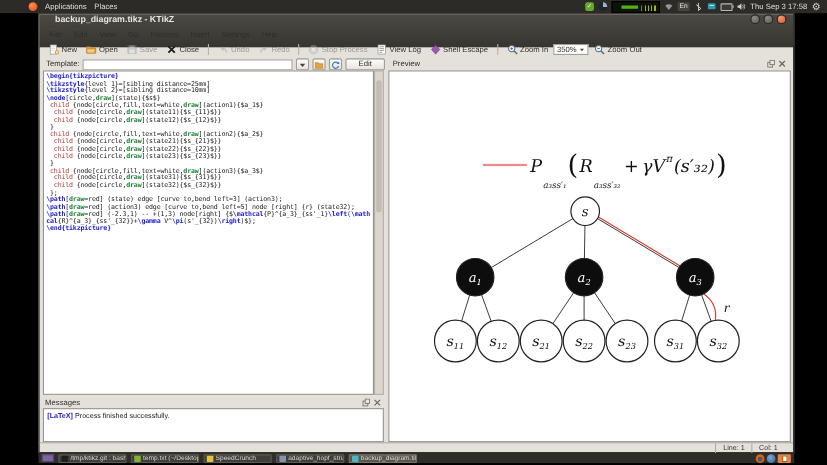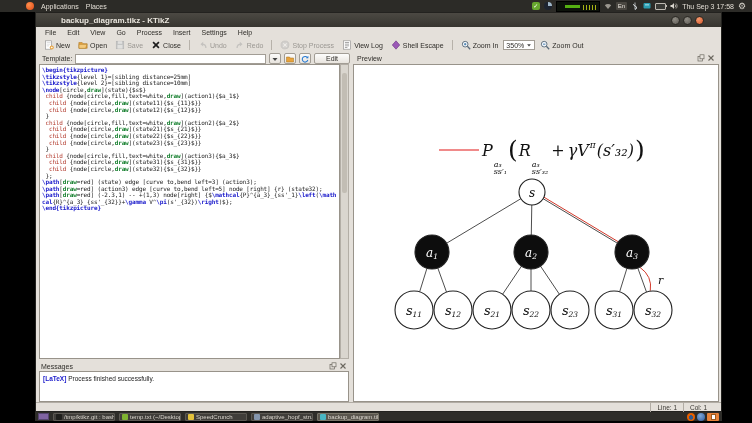--- a/index.html
+++ b/index.html
@@ -21,23 +21,23 @@
   .sysmon .spikes{position:absolute;right:2px;bottom:1px;width:14px;height:5px;
       background:repeating-linear-gradient(90deg,#a7b414 0 1px,transparent 1px 3px);}
   .kbd-en{background:#494640;color:#e6e2da;font-size:6px;padding:0 2px;border-radius:1px;line-height:8px;}
   .battery{width:9px;height:5px;border:1px solid #bdb9b1;border-radius:1px;position:relative;background:#3a3a36;}
   .battery::after{content:"";position:absolute;right:-2px;top:1px;width:1px;height:2px;background:#bdb9b1;}
   .gear{font-size:9px;color:#d8d4cc;line-height:10px;}
   .clock{white-space:nowrap;}
 
   
   #win{left:35px;top:12px;width:687px;height:400px;background:#e4e0da;border:1px solid #23221f;box-sizing:border-box;}
-  #titlebar{position:absolute;left:0;top:0;width:100%;height:14px;
-    background:linear-gradient(#4c4943,#37352f);display:flex;align-items:center;
-    padding:0 17px;box-sizing:border-box;}
+  #titlebar{position:absolute;left:0;top:0;width:100%;height:30px;
+    background:linear-gradient(#4c4943,#37352f);display:flex;
+    padding:0 6px;box-sizing:border-box;}
   #titlebar .t{flex:1;color:#e9e5dd;font-size:8px;font-weight:bold;padding-left:8px;}
   .winbtn{width:9px;height:9px;border-radius:50%;margin-left:3px;flex:none;
     background:radial-gradient(circle at 35% 30%,#8e8b83,#5e5b54);border:1px solid #2b2924;box-sizing:border-box;}
   .winbtn.close{background:radial-gradient(circle at 35% 30%,#f4996e,#d6582b);}
 
   #menubar{position:absolute;left:0;top:14px;width:100%;height:11px;display:flex;gap:11px;
     align-items:center;padding:0 9px;box-sizing:border-box;font-size:7px;color:#2f2d29;}
   .mitem{cursor:default;}
 
   #toolbar{position:absolute;left:0;top:25px;width:100%;height:14px;display:flex;
@@ -79,21 +79,21 @@
   #editor-scrollbar{position:absolute;left:304px;top:51px;width:9px;height:295px;background:#dad6cf;
     border:1px solid #b3aea6;box-sizing:border-box;}
   #editor-scrollbar .thumb{position:absolute;left:1px;top:8px;width:5px;height:120px;background:#c2bdb4;border-radius:2px;}
 
   #preview-pane{position:absolute;left:317px;top:51px;width:366px;height:338px;background:#fff;
     border:1px solid #98938a;box-sizing:border-box;overflow:hidden;}
   #tree-svg{position:absolute;left:0;top:0;}
   #formula-line{position:absolute;left:85px;top:84px;width:40px;height:1.5px;background:#f08a8a;}
   #formula{position:absolute;left:128px;top:70px;height:30px;display:flex;align-items:center;gap:1px;
     font-family:"DejaVu Serif",serif;font-style:italic;font-size:16px;color:#111;}
-  #formula .supsub{display:inline-flex;flex-direction:column;font-size:8px;line-height:7px;
+  #formula .supsub{display:inline-flex;flex-direction:row;font-size:8px;line-height:7px;
     vertical-align:middle;transform:translateY(-1px);margin-top:38px;}
   #formula .bigp{font-style:normal;font-size:25px;font-weight:400;line-height:25px;transform:translateY(-1px);}
   #formula .op{font-style:normal;padding:0 2px;}
   #formula .vsup{font-size:9px;transform:translateY(-5px);display:inline-block;}
 
   #messages-box{position:absolute;left:3px;top:358px;width:310px;height:31px;background:#fff;
     border:1px solid #98938a;box-sizing:border-box;font-size:6.5px;color:#222;padding:3px;}
   #messages-box .tag{color:#1a1acb;font-weight:bold;}
 
   #statusbar{position:absolute;left:0;top:389px;width:100%;height:10px;border-top:1px solid #b1aca4;

